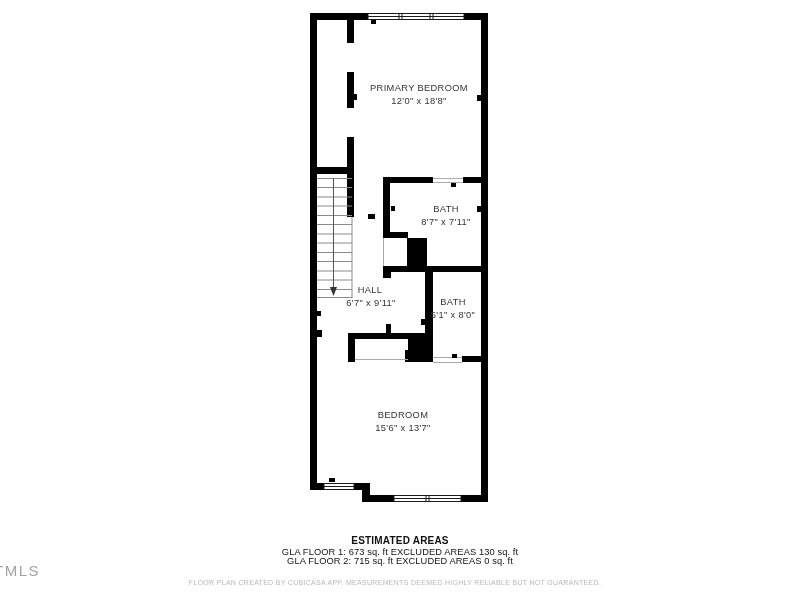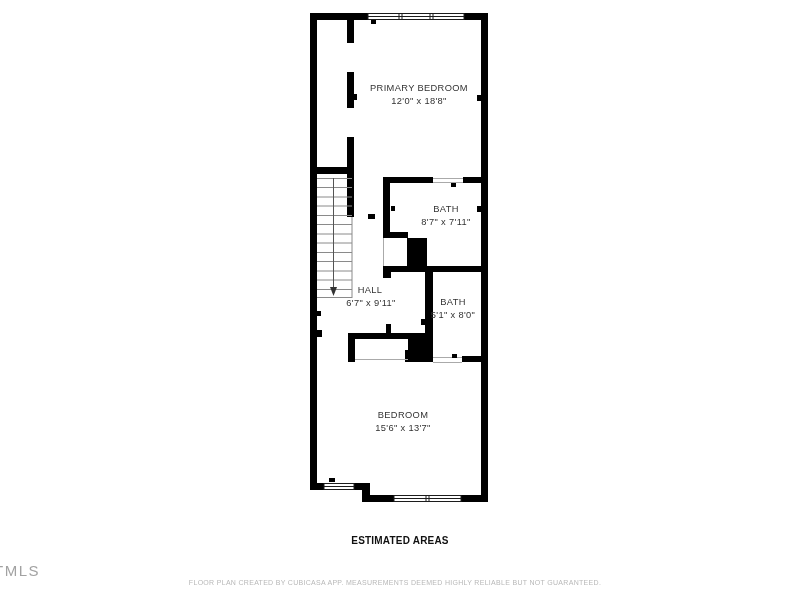--- a/index.html
+++ b/index.html
@@ -148,19 +148,21 @@
       <text class="roomlabel" x="453" y="305">BATH</text>
       <text class="roomlabel" x="453" y="318">5'1" x 8'0"</text>
 
       <text class="roomlabel" x="403" y="418">BEDROOM</text>
       <text class="roomlabel" x="403" y="431">15'6" x 13'7"</text>
     </g>
   </svg>
 
   <div class="footer-block">
     <div class="footer-title">ESTIMATED AREAS</div>
+    <div class="footer-line">GLA FLOOR 1: 673 sq. ft EXCLUDED AREAS 130 sq. ft</div>
+    <div class="footer-line">GLA FLOOR 2: 715 sq. ft EXCLUDED AREAS 0 sq. ft</div>
   </div>
 
   <div class="disclaimer">FLOOR PLAN CREATED BY CUBICASA APP. MEASUREMENTS DEEMED HIGHLY RELIABLE BUT NOT GUARANTEED.</div>
 
   <div class="watermark">TMLS</div>
 
 </div>
 
 </body></html>

